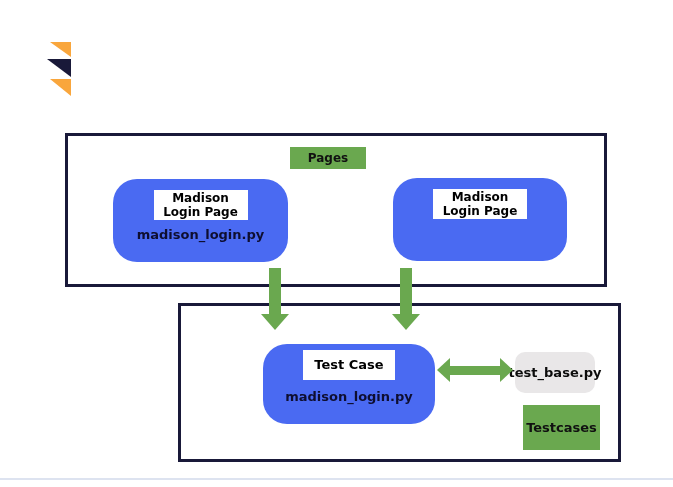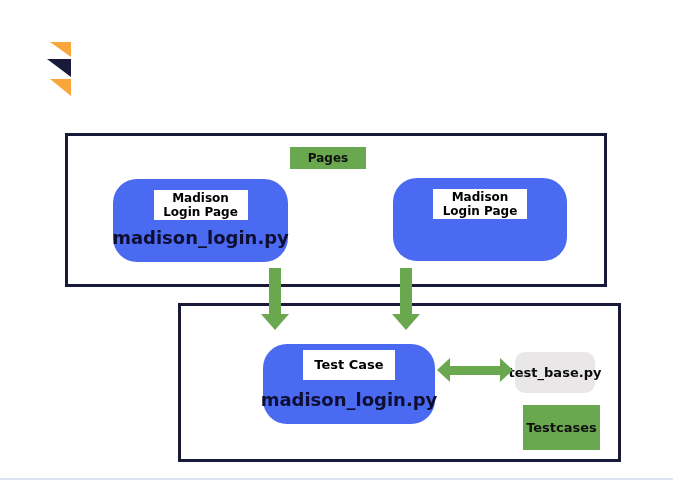--- a/index.html
+++ b/index.html
@@ -45,21 +45,21 @@
   .node-login{left:113px;top:179px;width:175px;height:83px;}
   .node-home{left:393px;top:178px;width:174px;height:83px;}
   .node-test{left:263px;top:344px;width:172px;height:80px;}
   .node-name{
     background:#fff;width:94px;min-height:30px;margin-top:11px;padding:0 2px;
     display:flex;flex-direction:column;align-items:center;justify-content:center;
     font-size:12px;font-weight:700;color:#000;line-height:14px;text-align:center;
   }
   .node-test .node-name{margin-top:6px;width:92px;font-size:13px;}
   .node-file{
-    margin-top:7px;font-size:18px;font-weight:700;color:var(--file-ink);text-align:center;
+    margin-top:7px;font-size:13px;font-weight:700;color:var(--file-ink);text-align:center;
   }
   .node-test .node-file{margin-top:9px;}
 
   
   .down-arrow{position:absolute;width:28px;height:62px;top:268px;z-index:3;}
   .down-arrow .shaft{position:absolute;left:8px;top:0;width:12px;height:46px;background:var(--green);}
   .down-arrow .head{
     position:absolute;left:0;top:46px;width:0;height:0;
     border-left:14px solid transparent;border-right:14px solid transparent;
     border-top:16px solid var(--green);

